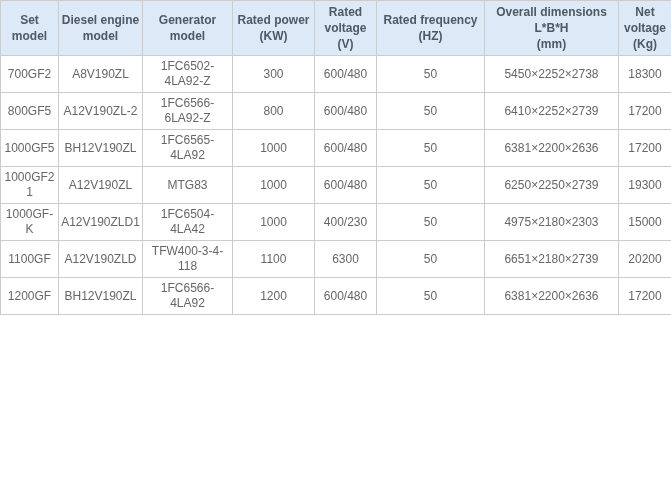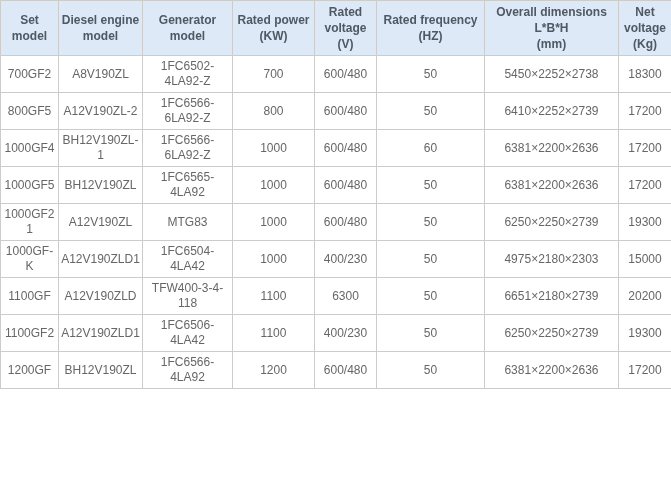--- a/index.html
+++ b/index.html
@@ -89,44 +89,34 @@
           <th>Net
 voltage
 (Kg)</th>
         </tr>
     </thead>
     <tbody>
         <tr>
           <td>700GF2</td>
           <td>A8V190ZL</td>
           <td>1FC6502-4LA92-Z</td>
-          <td>700</td>
+          <td>300</td>
           <td>600/480</td>
           <td>50</td>
           <td>5450×2252×2738</td>
           <td>18300</td>
         </tr>
         <tr>
           <td>800GF5</td>
           <td>A12V190ZL-2</td>
           <td>1FC6566-6LA92-Z</td>
           <td>800</td>
           <td>600/480</td>
           <td>50</td>
           <td>6410×2252×2739</td>
-          <td>17200</td>
-        </tr>
-        <tr>
-          <td>1000GF4</td>
-          <td>BH12V190ZL-1</td>
-          <td>1FC6566-6LA92-Z</td>
-          <td>1000</td>
-          <td>600/480</td>
-          <td>60</td>
-          <td>6381×2200×2636</td>
           <td>17200</td>
         </tr>
         <tr>
           <td>1000GF5</td>
           <td>BH12V190ZL</td>
           <td>1FC6565-4LA92</td>
           <td>1000</td>
           <td>600/480</td>
           <td>50</td>
           <td>6381×2200×2636</td>
@@ -156,30 +146,20 @@
           <td>1100GF</td>
           <td>A12V190ZLD</td>
           <td>TFW400-3-4-118</td>
           <td>1100</td>
           <td>6300</td>
           <td>50</td>
           <td>6651×2180×2739</td>
           <td>20200</td>
         </tr>
         <tr>
-          <td>1100GF2</td>
-          <td>A12V190ZLD1</td>
-          <td>1FC6506-4LA42</td>
-          <td>1100</td>
-          <td>400/230</td>
-          <td>50</td>
-          <td>6250×2250×2739</td>
-          <td>19300</td>
-        </tr>
-        <tr>
           <td>1200GF</td>
           <td>BH12V190ZL</td>
           <td>1FC6566-4LA92</td>
           <td>1200</td>
           <td>600/480</td>
           <td>50</td>
           <td>6381×2200×2636</td>
           <td>17200</td>
         </tr>
       </tbody>

